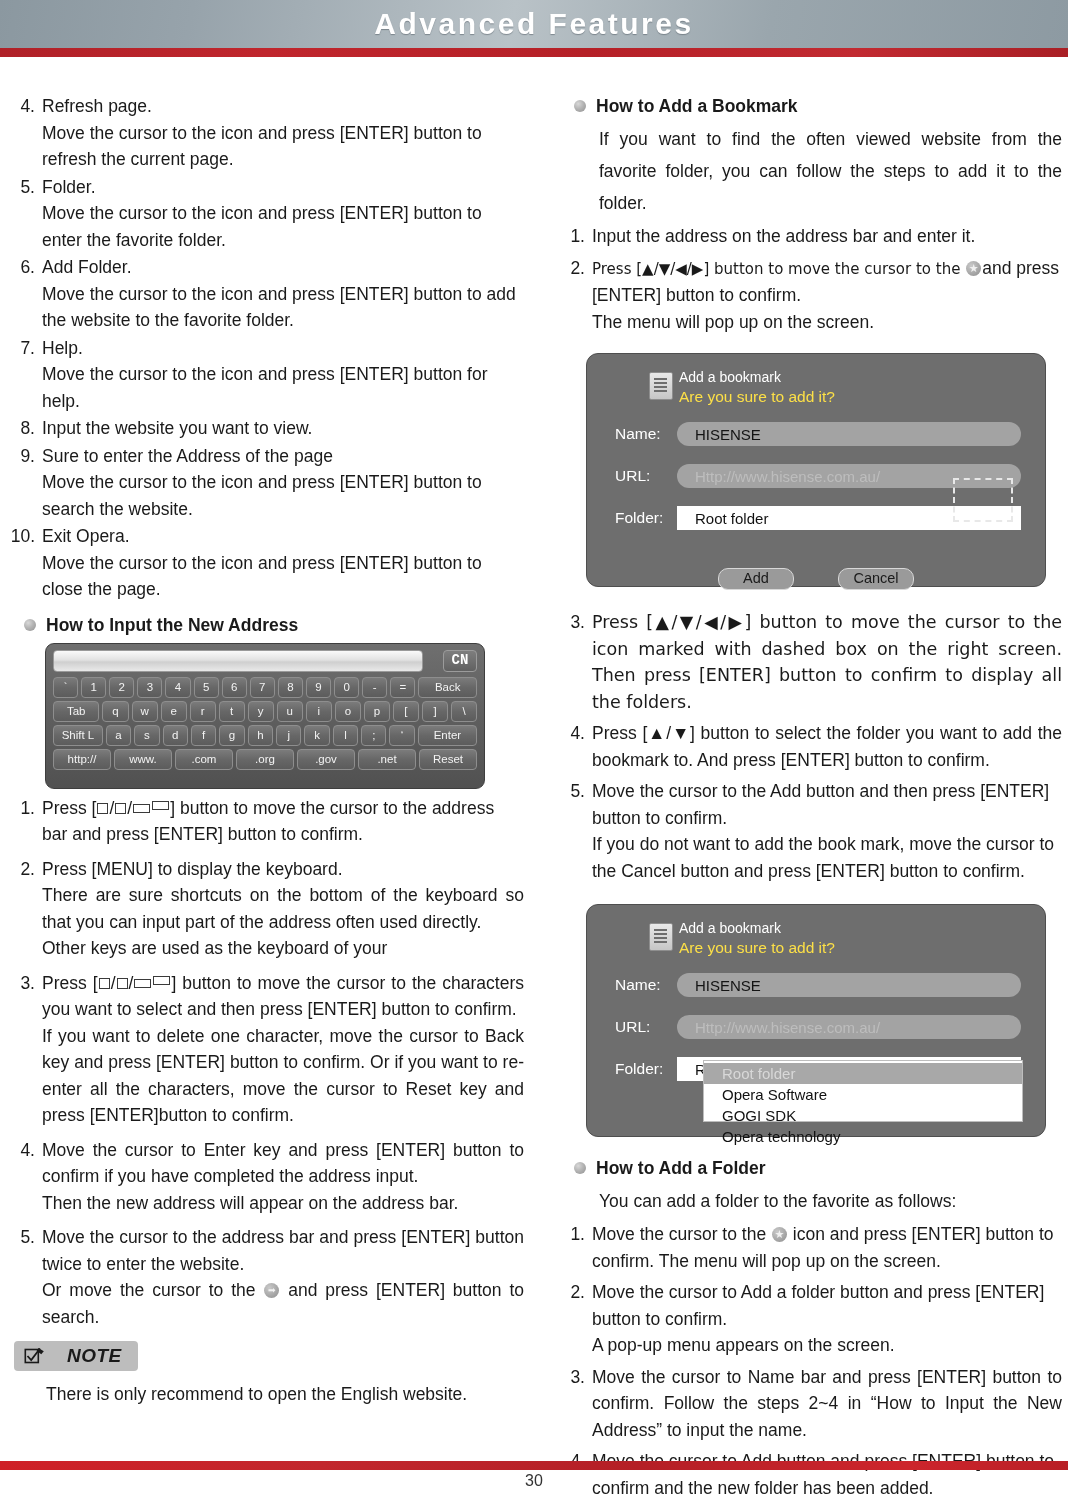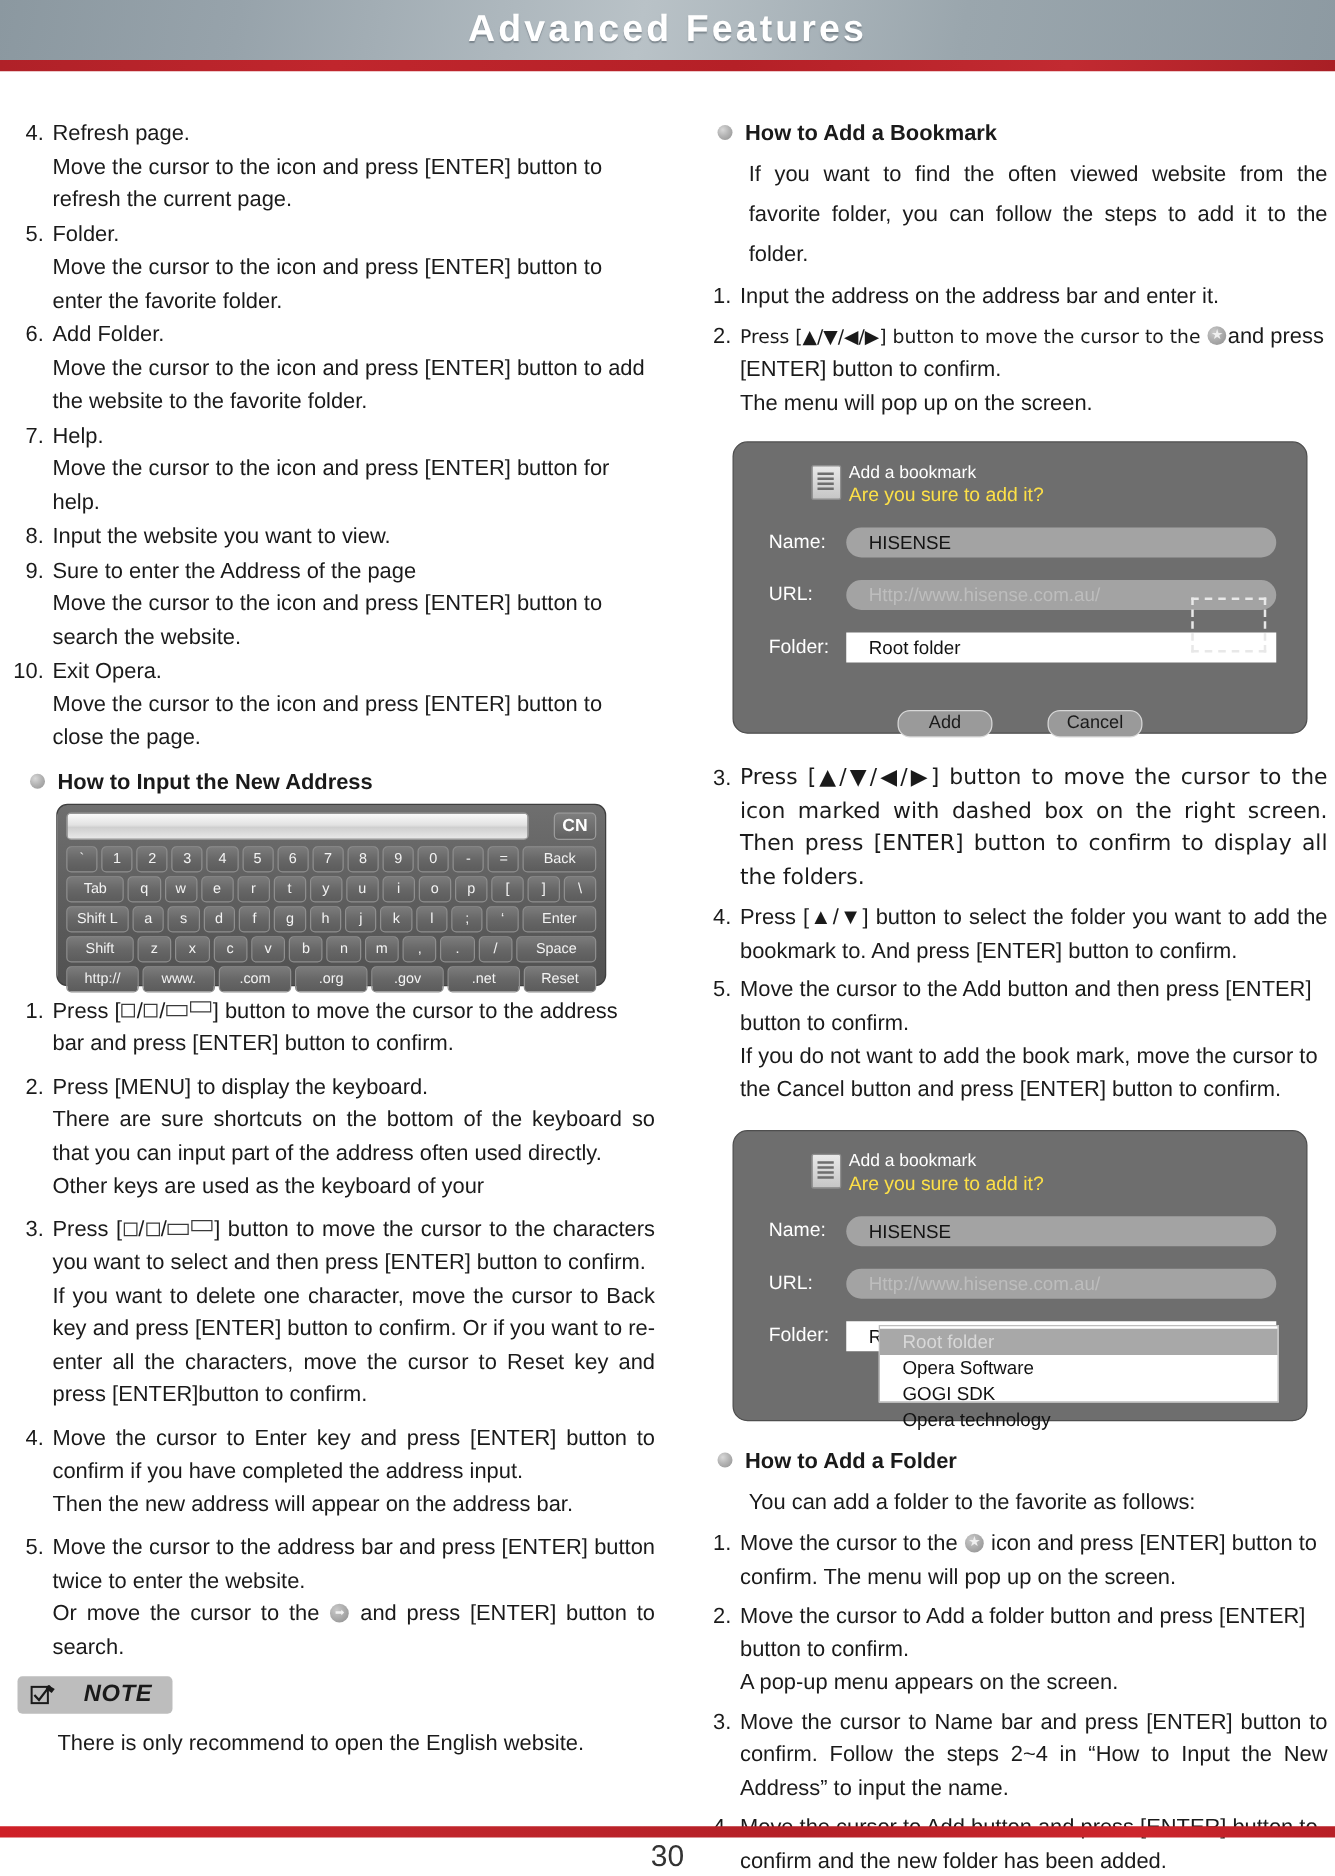--- a/index.html
+++ b/index.html
@@ -28,21 +28,21 @@
     background:linear-gradient(90deg,#b02128 0%,#c0262d 25%,#b52027 55%,#c22a31 80%,#a91f25 100%);
   }
 
   
   .footer-rule{
     position:absolute;left:0;top:1461px;width:1068px;height:9px;
     background:linear-gradient(90deg,#cf2027 0%,#c2272d 30%,#b41f26 60%,#cd252c 85%,#b81f26 100%);
   }
   .page-number{
     position:absolute;left:0;top:1472px;width:1068px;text-align:center;
-    font-size:24px;color:#333;
+    font-size:16px;color:#333;
   }
 
   
   .col{position:absolute;top:93px;}
   .col-left{left:8px;width:516px;}
   .col-right{left:558px;width:504px;}
 
   
   .li{display:flex;margin-bottom:1px;}
   .li .num{
@@ -107,21 +107,21 @@
 
   
   .kbd{
     width:440px;height:146px;margin:5px 0 6px 37px;
     border-radius:9px;
     background:linear-gradient(180deg,#6f6f6f 0%,#5d5d5d 55%,#515151 100%);
     border:1px solid #3e3e3e;
     box-sizing:border-box;padding:6px 7px 7px 7px;
     position:relative;
   }
-  .kbd-top{display:flex;align-items:center;gap:20px;margin-bottom:5px;}
+  .kbd-top{display:flex;align-items:center;gap:20px;margin-bottom:5px;font-family:Liberation Mono, monospace;}
   .kbd-addr{
     flex:1;height:20px;border-radius:4px;border:1px solid #9a9a9a;
     background:linear-gradient(180deg,#fafafa 0%,#e2e2e2 45%,#cfcfcf 55%,#e9e9e9 100%);
   }
   .kbd-cn{
     width:32px;height:20px;border-radius:4px;border:1px solid #9b9b9b;
     background:linear-gradient(180deg,#7e7e7e,#616161);
     color:#fff;font-size:14px;font-weight:bold;line-height:19px;text-align:center;
   }
   .kbd-row{display:flex;gap:3px;margin-bottom:3px;}
@@ -301,34 +301,20 @@
       <div class="key">g</div>
       <div class="key">h</div>
       <div class="key">j</div>
       <div class="key">k</div>
       <div class="key">l</div>
       <div class="key">;</div>
       <div class="key">‘</div>
       <div class="key k23">Enter</div>
     </div>
     <div class="kbd-row">
-      <div class="key k2">Shift</div>
-      <div class="key">z</div>
-      <div class="key">x</div>
-      <div class="key">c</div>
-      <div class="key">v</div>
-      <div class="key">b</div>
-      <div class="key">n</div>
-      <div class="key">m</div>
-      <div class="key">,</div>
-      <div class="key">.</div>
-      <div class="key">/</div>
-      <div class="key k23">Space</div>
-    </div>
-    <div class="kbd-row">
       <div class="key k15">http://</div>
       <div class="key k15">www.</div>
       <div class="key k15">.com</div>
       <div class="key k15">.org</div>
       <div class="key k15">.gov</div>
       <div class="key k15">.net</div>
       <div class="key k15">Reset</div>
     </div>
   </div>
 

